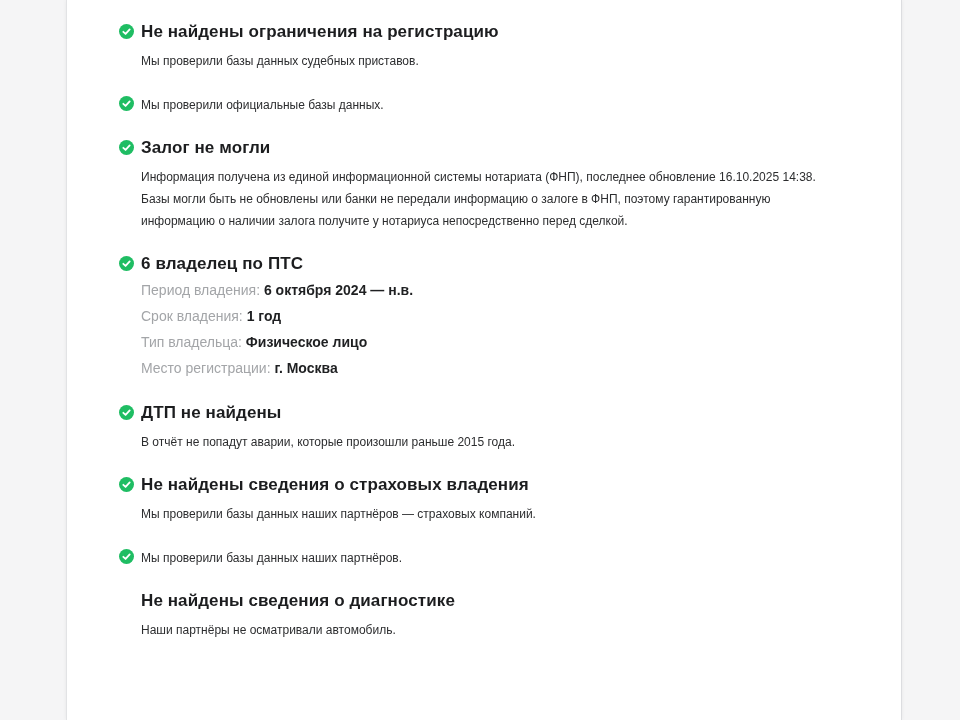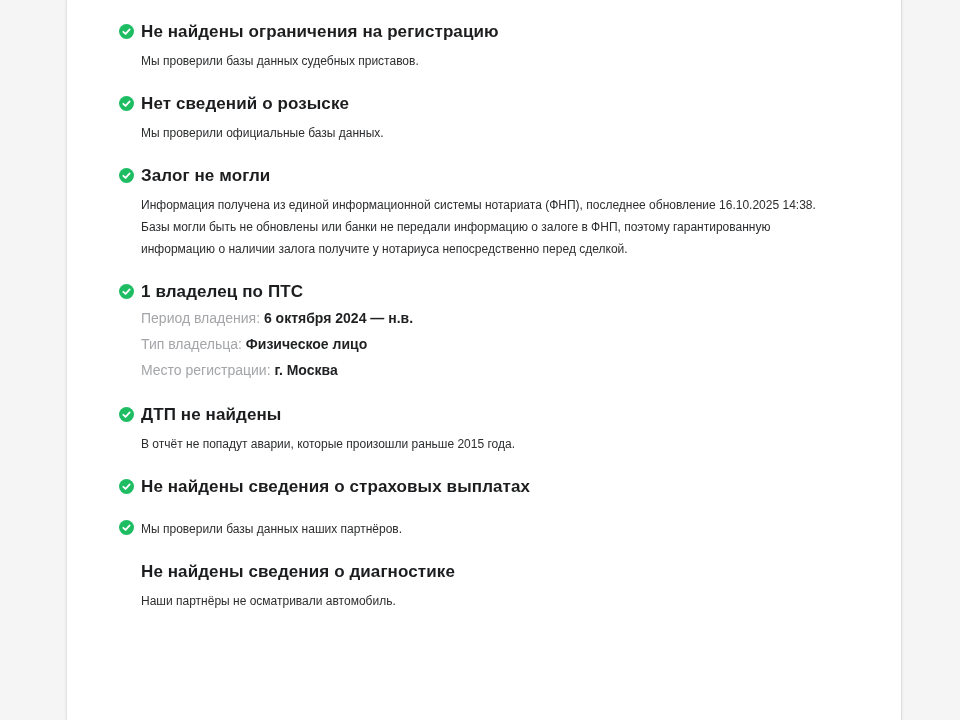--- a/index.html
+++ b/index.html
@@ -80,21 +80,20 @@
 
   </section>
 
   <section class="section">
     <span class="check-icon">
       <svg viewBox="0 0 16 16" aria-hidden="true">
         <circle class="icon-bg" cx="8" cy="8" r="8" fill="#1fbd63"></circle>
         <path class="icon-check" d="M4.6 8.3 L7 10.6 L11.4 5.7" fill="none" stroke-width="1.9" stroke-linecap="round" stroke-linejoin="round" stroke="#ffffff"></path>
       </svg>
     </span>
-    <h2 class="section-title">Нет сведений о розыске</h2>
     <p class="section-desc">Мы проверили официальные базы данных.</p>
 
   </section>
 
   <section class="section">
     <span class="check-icon">
       <svg viewBox="0 0 16 16" aria-hidden="true">
         <circle class="icon-bg" cx="8" cy="8" r="8" fill="#1fbd63"></circle>
         <path class="icon-check" d="M4.6 8.3 L7 10.6 L11.4 5.7" fill="none" stroke-width="1.9" stroke-linecap="round" stroke-linejoin="round" stroke="#ffffff"></path>
       </svg>
@@ -104,24 +103,25 @@
 
   </section>
 
   <section class="section">
     <span class="check-icon">
       <svg viewBox="0 0 16 16" aria-hidden="true">
         <circle class="icon-bg" cx="8" cy="8" r="8" fill="#1fbd63"></circle>
         <path class="icon-check" d="M4.6 8.3 L7 10.6 L11.4 5.7" fill="none" stroke-width="1.9" stroke-linecap="round" stroke-linejoin="round" stroke="#ffffff"></path>
       </svg>
     </span>
-    <h2 class="section-title">1 владелец по ПТС</h2>
+    <h2 class="section-title">6 владелец по ПТС</h2>
 
     <div class="kv-list">
             <div class="kv-row"><span class="kv-label">Период владения:</span><span class="kv-value"> 6 октября 2024 — н.в.</span></div>
+            <div class="kv-row"><span class="kv-label">Срок владения:</span><span class="kv-value"> 1 год</span></div>
             <div class="kv-row"><span class="kv-label">Тип владельца:</span><span class="kv-value"> Физическое лицо</span></div>
             <div class="kv-row"><span class="kv-label">Место регистрации:</span><span class="kv-value"> г. Москва</span></div>
           </div>
   </section>
 
   <section class="section">
     <span class="check-icon">
       <svg viewBox="0 0 16 16" aria-hidden="true">
         <circle class="icon-bg" cx="8" cy="8" r="8" fill="#1fbd63"></circle>
         <path class="icon-check" d="M4.6 8.3 L7 10.6 L11.4 5.7" fill="none" stroke-width="1.9" stroke-linecap="round" stroke-linejoin="round" stroke="#ffffff"></path>
@@ -132,21 +132,22 @@
 
   </section>
 
   <section class="section">
     <span class="check-icon">
       <svg viewBox="0 0 16 16" aria-hidden="true">
         <circle class="icon-bg" cx="8" cy="8" r="8" fill="#1fbd63"></circle>
         <path class="icon-check" d="M4.6 8.3 L7 10.6 L11.4 5.7" fill="none" stroke-width="1.9" stroke-linecap="round" stroke-linejoin="round" stroke="#ffffff"></path>
       </svg>
     </span>
-    <h2 class="section-title">Не найдены сведения о страховых выплатах</h2>
+    <h2 class="section-title">Не найдены сведения о страховых владения</h2>
+    <p class="section-desc">Мы проверили базы данных наших партнёров — страховых компаний.</p>
 
   </section>
 
   <section class="section">
     <span class="check-icon">
       <svg viewBox="0 0 16 16" aria-hidden="true">
         <circle class="icon-bg" cx="8" cy="8" r="8" fill="#1fbd63"></circle>
         <path class="icon-check" d="M4.6 8.3 L7 10.6 L11.4 5.7" fill="none" stroke-width="1.9" stroke-linecap="round" stroke-linejoin="round" stroke="#ffffff"></path>
       </svg>
     </span>

